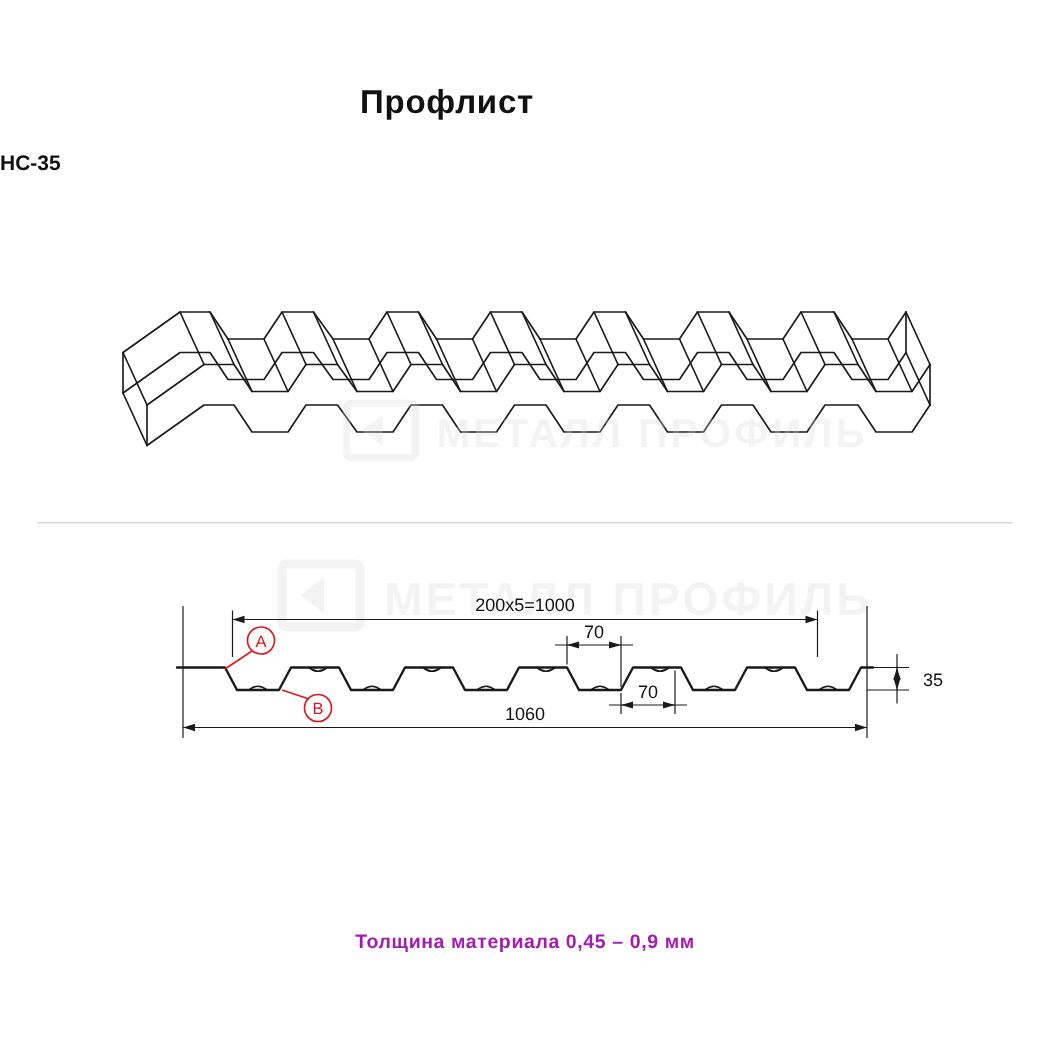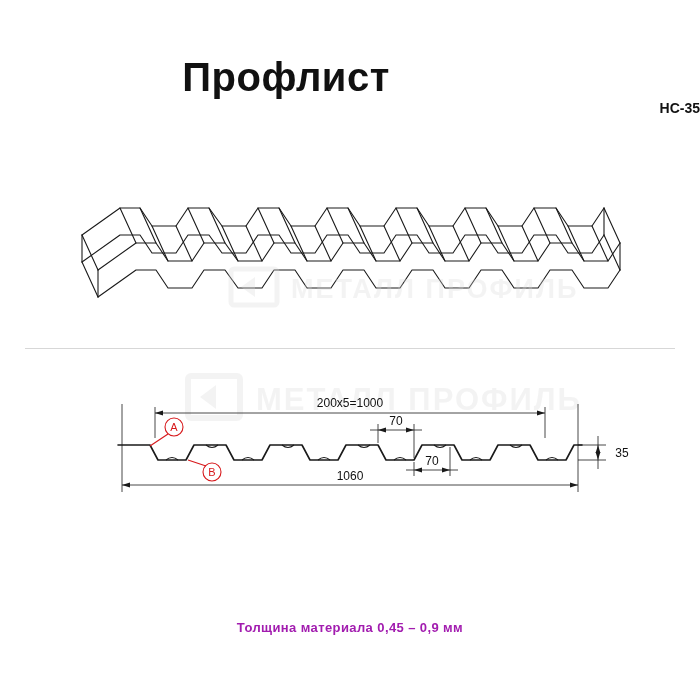--- a/index.html
+++ b/index.html
@@ -17,34 +17,34 @@
   }
   .page {
     position: absolute;
     inset: 0;
     width: 700px;
     height: 700px;
   }
   .title {
     position: absolute;
     top: 55px;
-    left: 4px;
+    left: 16px;
     width: 564px;
     text-align: center;
-    font-size: 40px;
+    font-size: 22px;
     font-weight: bold;
     letter-spacing: 0.5px;
     color: #111111;
   }
   .subtitle {
     position: absolute;
     top: 100px;
     left: 0;
     width: 700px;
-    text-align: right;
+    text-align: left;
     font-size: 14px;
     font-weight: bold;
     color: #111111;
   }
   .footer-note {
     position: absolute;
     top: 620px;
     left: 0;
     width: 700px;
     text-align: center;

